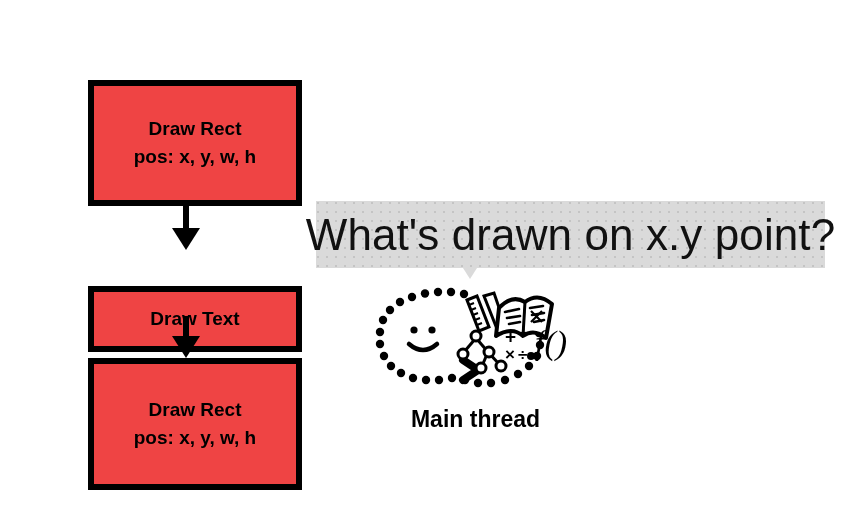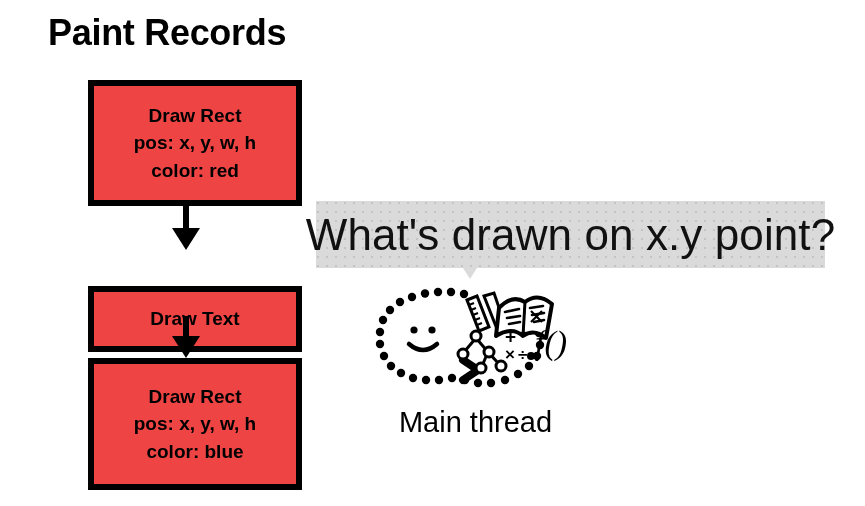--- a/index.html
+++ b/index.html
@@ -129,57 +129,54 @@
   }
   #thinking-illustration svg { display: block; }
 
   
   #main-thread-label {
     position: absolute;
     left: 368px;
     top: 406px;
     width: 215px;
     text-align: center;
-    font-size: 29px;
-    font-weight: normal;
+    font-size: 23px;
+    font-weight: bold;
     color: #000000;
     white-space: nowrap;
   }
 </style>
 </head>
 <body>
 
 <div id="slide">
 
-  <div id="slide-title">Paint Records</div>
 
   <div id="record-box-1" class="record-box">
     <div class="record-line">Draw Rect</div>
     <div class="record-line">pos: x, y, w, h</div>
-    <div class="record-line">color: red</div>
   </div>
 
   <div id="flow-arrow-1" class="flow-arrow">
     <div class="shaft"></div>
     <div class="head"></div>
   </div>
 
   <div id="record-box-2" class="record-box">
     <div class="record-line">Draw Text</div>
   </div>
 
   <div id="flow-arrow-2" class="flow-arrow">
     <div class="shaft"></div>
     <div class="head"></div>
   </div>
 
   <div id="record-box-3" class="record-box">
     <div class="record-line">Draw Rect</div>
     <div class="record-line">pos: x, y, w, h</div>
-    <div class="record-line">color: blue</div>
   </div>
 
   <div id="speech-bubble">
     <span id="speech-bubble-text">What's drawn on x.y point?</span>
   </div>
   <div id="speech-bubble-tail"></div>
 
   <div id="thinking-illustration">
     <svg width="215" height="110" viewBox="0 0 215 110" xmlns="http://www.w3.org/2000/svg">
 

